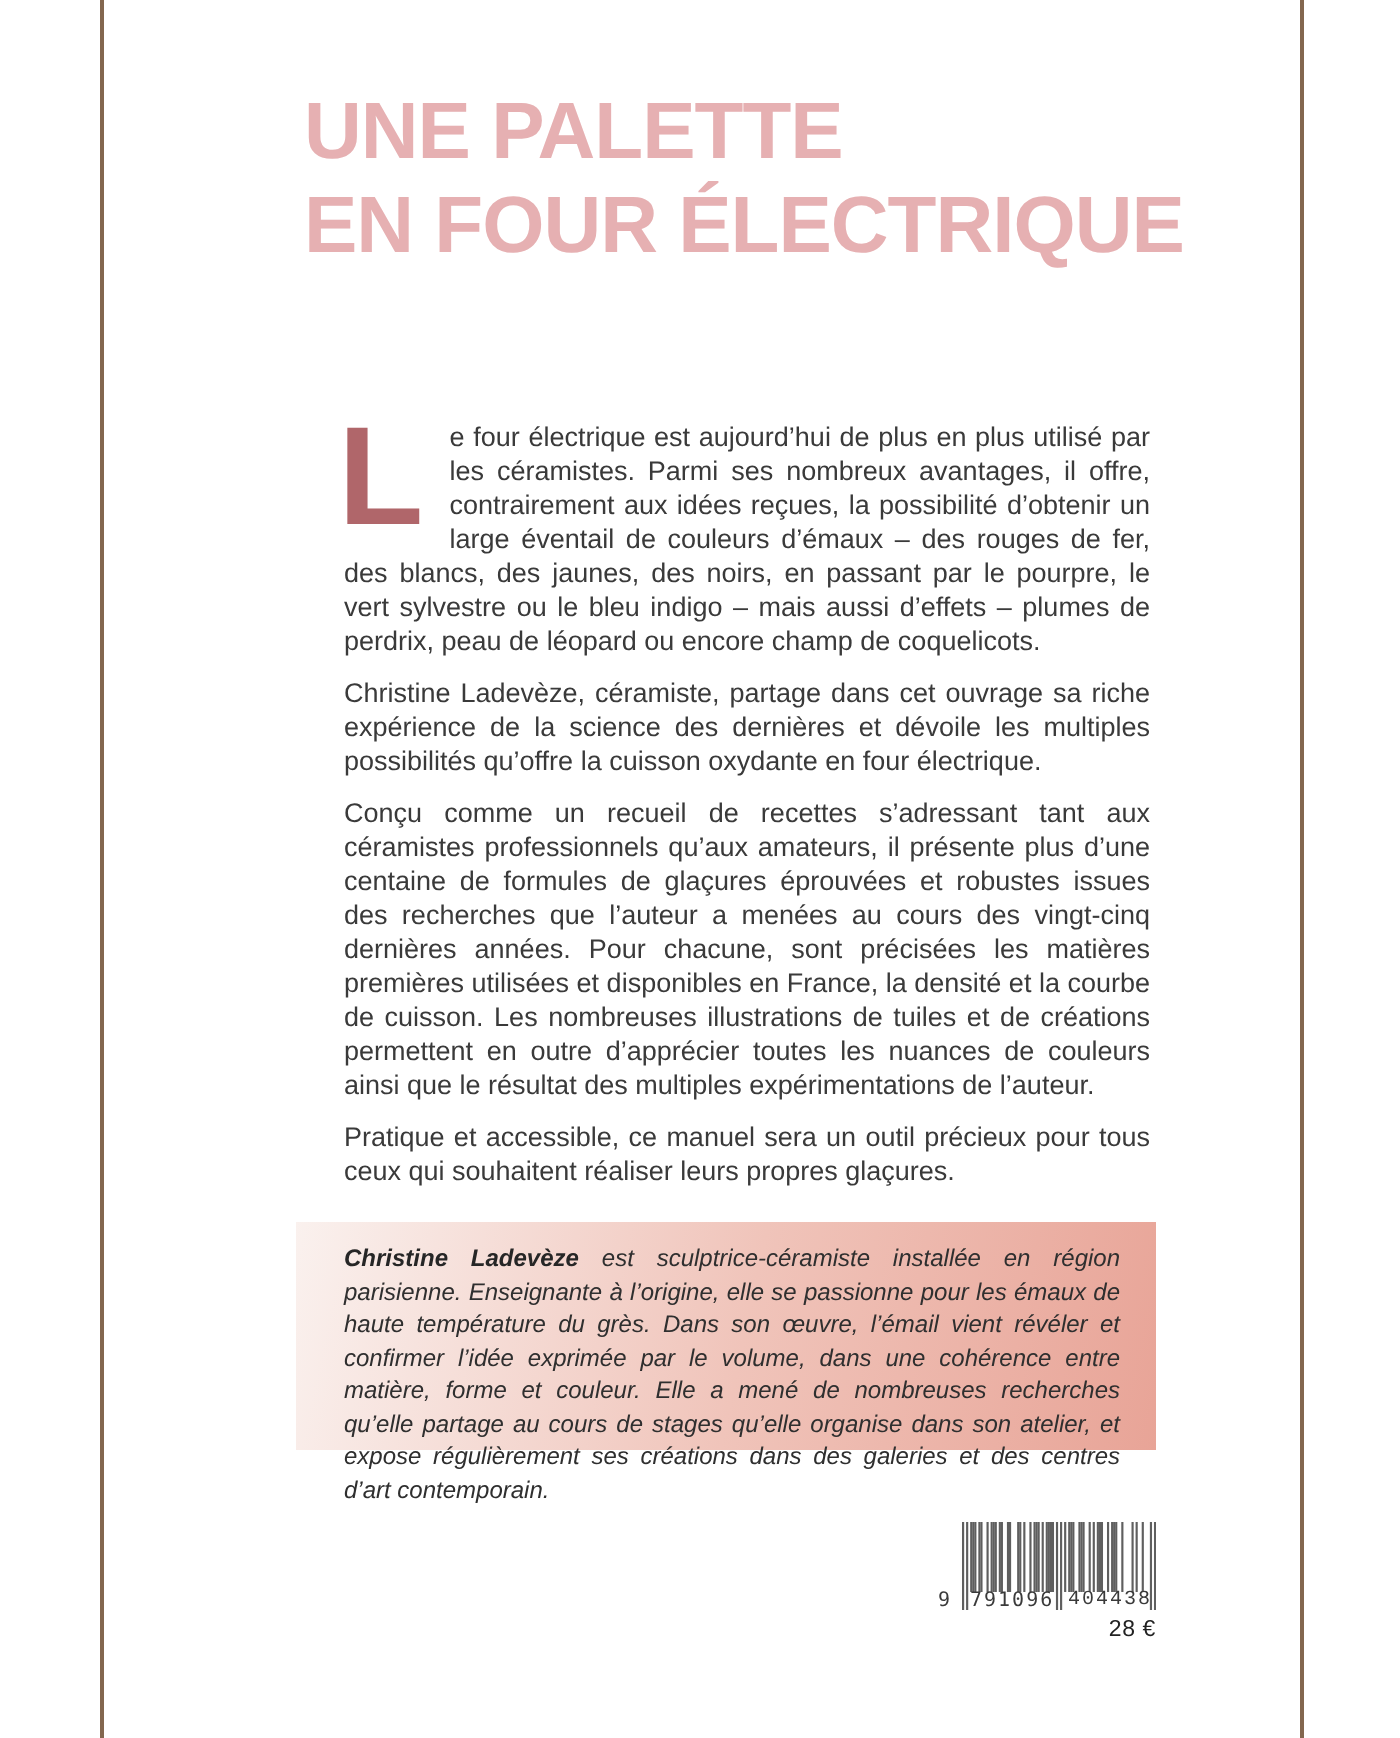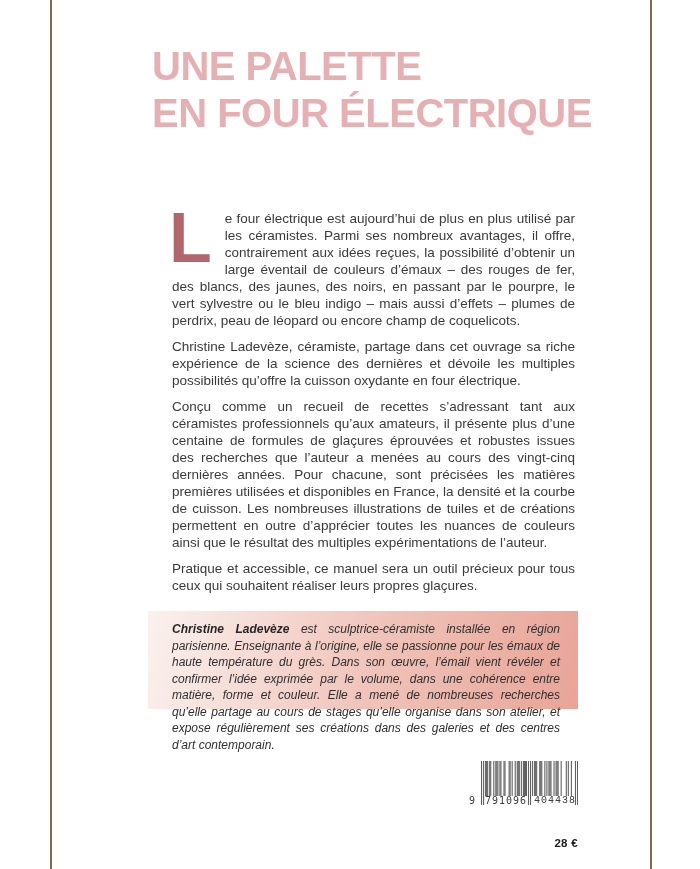--- a/index.html
+++ b/index.html
@@ -38,21 +38,21 @@
   .dropcap {
     float:left;
     font-size:70px; line-height:52px;
     font-weight:bold;
     color:var(--dropcap_rose,#b0666a);
     margin:2px 13px 0 -3px;
   }
 
   
   .bio-panel {
-    position:absolute; left:148px; top:611px; width:430px; height:98px;
+    position:absolute; left:148px; top:611px; width:430px; height:114px;
     background:linear-gradient(102deg,
       var(--panel_light,#faf1ee) 0%,
       var(--panel_mid,#f0c4ba) 52%,
       var(--panel_salmon,#e8a497) 100%);
   }
   .bio-text {
     position:absolute; left:24px; top:10px; width:388px;
     font-size:12px; line-height:16.5px;
     font-style:italic;
     color:#2f2f2f;
@@ -67,23 +67,22 @@
   .bc-digits {
     position:absolute; top:34px; left:0; width:97px; height:12px;
     font-family:"DejaVu Sans Mono", monospace;
     font-size:10px; color:#3a3a3a; white-space:nowrap;
   }
   .bc-digits .d9 { position:absolute; left:-12px; top:0; }
   .bc-digits .g1 { position:absolute; left:4px;  width:42px; letter-spacing:1px; }
   .bc-digits .g2 { position:absolute; left:53px; width:42px; text-align:center; letter-spacing:1px;font-family:Liberation Mono, monospace; }
   .price {
     position:absolute; top:48px; right:0;
-    font-size:11.5px; font-weight:bold; color:#222222;
+    font-size:11.5px; font-weight:normal; color:#222222;
     letter-spacing:.3px;
-    margin-top:28px;
   }
 </style>
 </head>
 <body>
 
 <div class="page">
 
   <div class="edge left"></div>
   <div class="edge right"></div>
 

